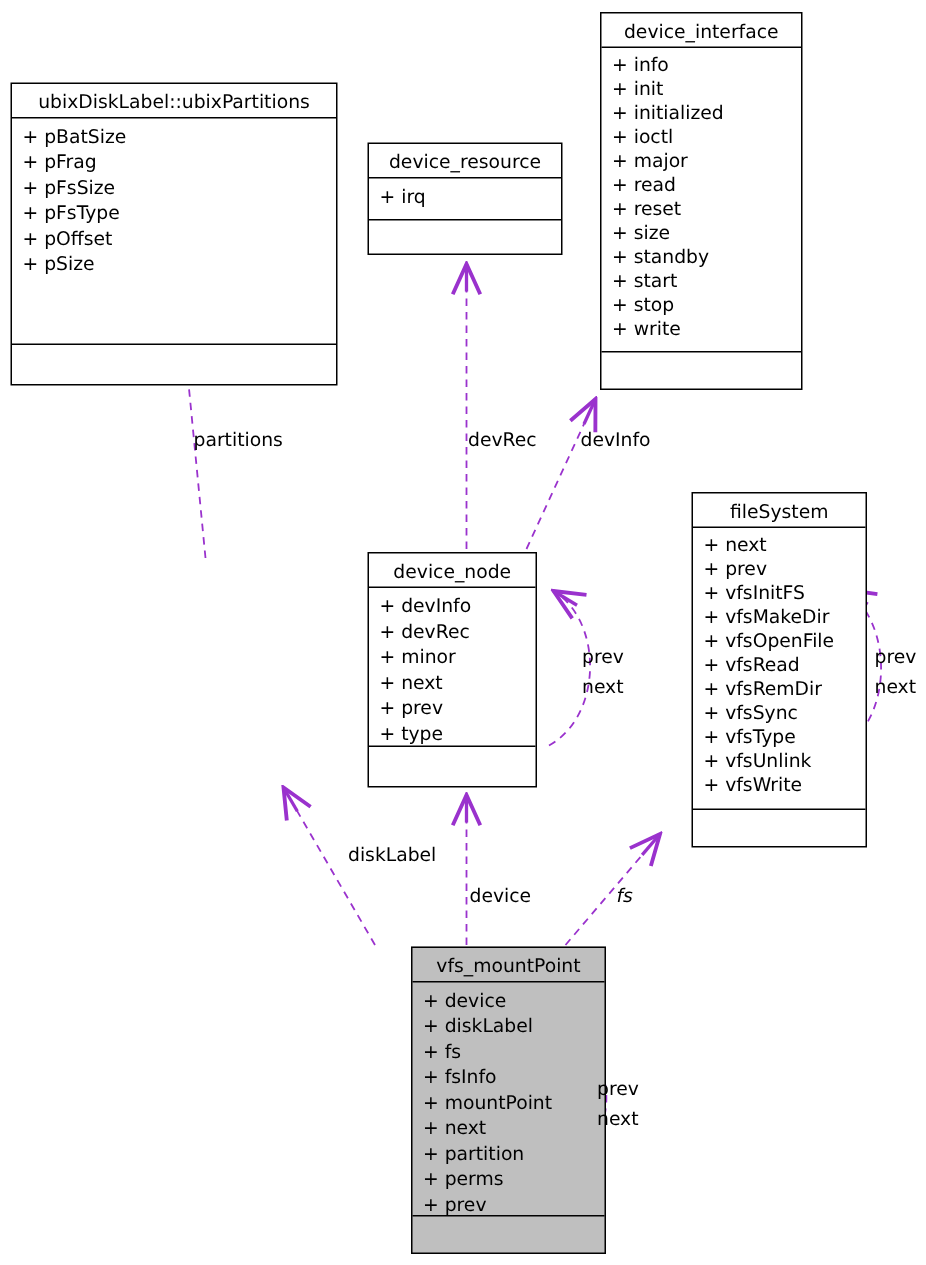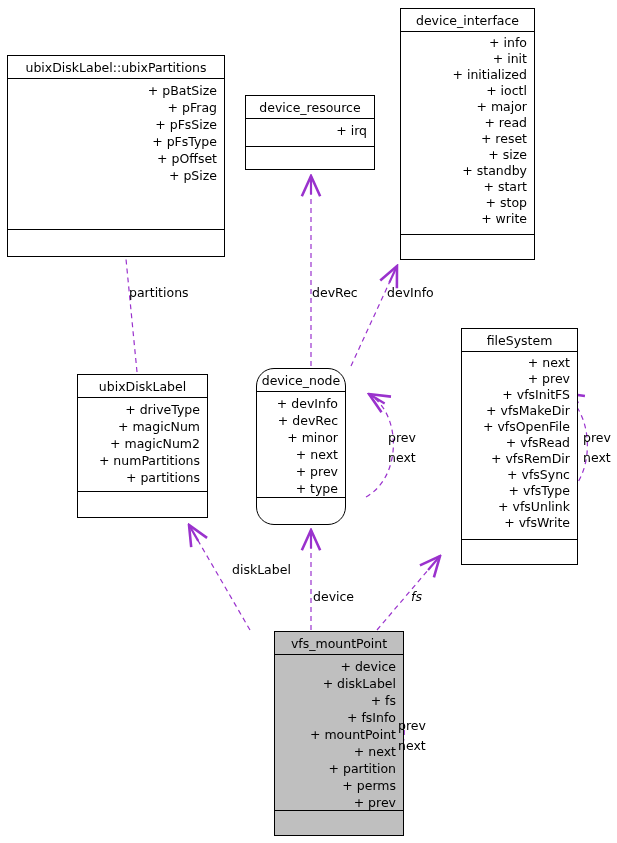--- a/index.html
+++ b/index.html
@@ -37,21 +37,20 @@
     text-align: center;
     border-bottom: 1px solid var(--border-color, #000000);
     white-space: nowrap;
     overflow: hidden;
   }
   .uml-attrs {
     flex: 1;
     padding: 3px 7px;
     border-bottom: 1px solid var(--border-color, #000000);
     overflow: hidden;
-    text-align: right;
   }
   .uml-attr { line-height: 17px; white-space: nowrap; }
   .dense .uml-attr { line-height: 16px; }
   .uml-footer { flex: none; }
   .edge-label { position: absolute; white-space: nowrap; }
   .edge-label div { line-height: 20px; }
 </style>
 </head>
 <body>
 
@@ -108,33 +107,22 @@
       <div class="uml-attr">+ reset</div>
       <div class="uml-attr">+ size</div>
       <div class="uml-attr">+ standby</div>
       <div class="uml-attr">+ start</div>
       <div class="uml-attr">+ stop</div>
       <div class="uml-attr">+ write</div>
     </div>
     <div class="uml-footer" style="height:24px;"></div>
   </div>
 
-  <div class="uml-box" style="left:77px; top:374px; width:131px; height:144px;">
-    <div class="uml-title">ubixDiskLabel</div>
-    <div class="uml-attrs">
-      <div class="uml-attr">+ driveType</div>
-      <div class="uml-attr">+ magicNum</div>
-      <div class="uml-attr">+ magicNum2</div>
-      <div class="uml-attr">+ numPartitions</div>
-      <div class="uml-attr">+ partitions</div>
-    </div>
-    <div class="uml-footer" style="height:25px;"></div>
-  </div>
 
-  <div class="uml-box" style="left:256px; top:368px; width:90px; height:157px;border-radius:18px;">
+  <div class="uml-box" style="left:245px; top:368px; width:113px; height:157px;">
     <div class="uml-title">device_node</div>
     <div class="uml-attrs">
       <div class="uml-attr">+ devInfo</div>
       <div class="uml-attr">+ devRec</div>
       <div class="uml-attr">+ minor</div>
       <div class="uml-attr">+ next</div>
       <div class="uml-attr">+ prev</div>
       <div class="uml-attr">+ type</div>
     </div>
     <div class="uml-footer" style="height:26px;"></div>

